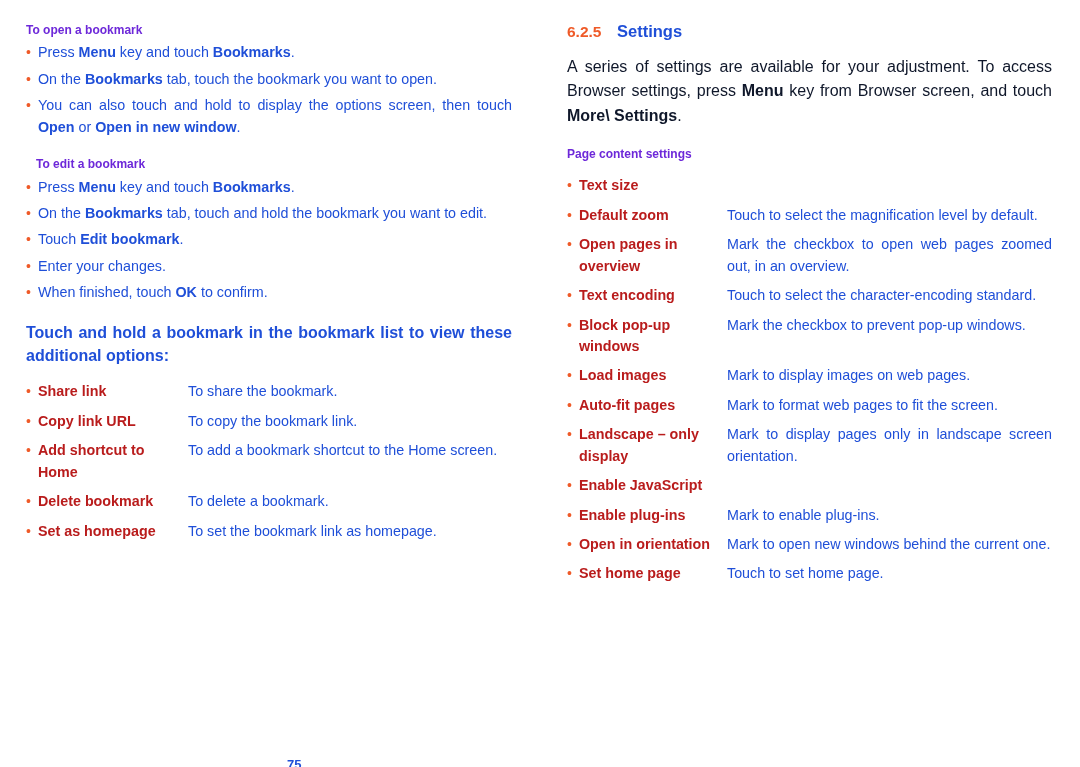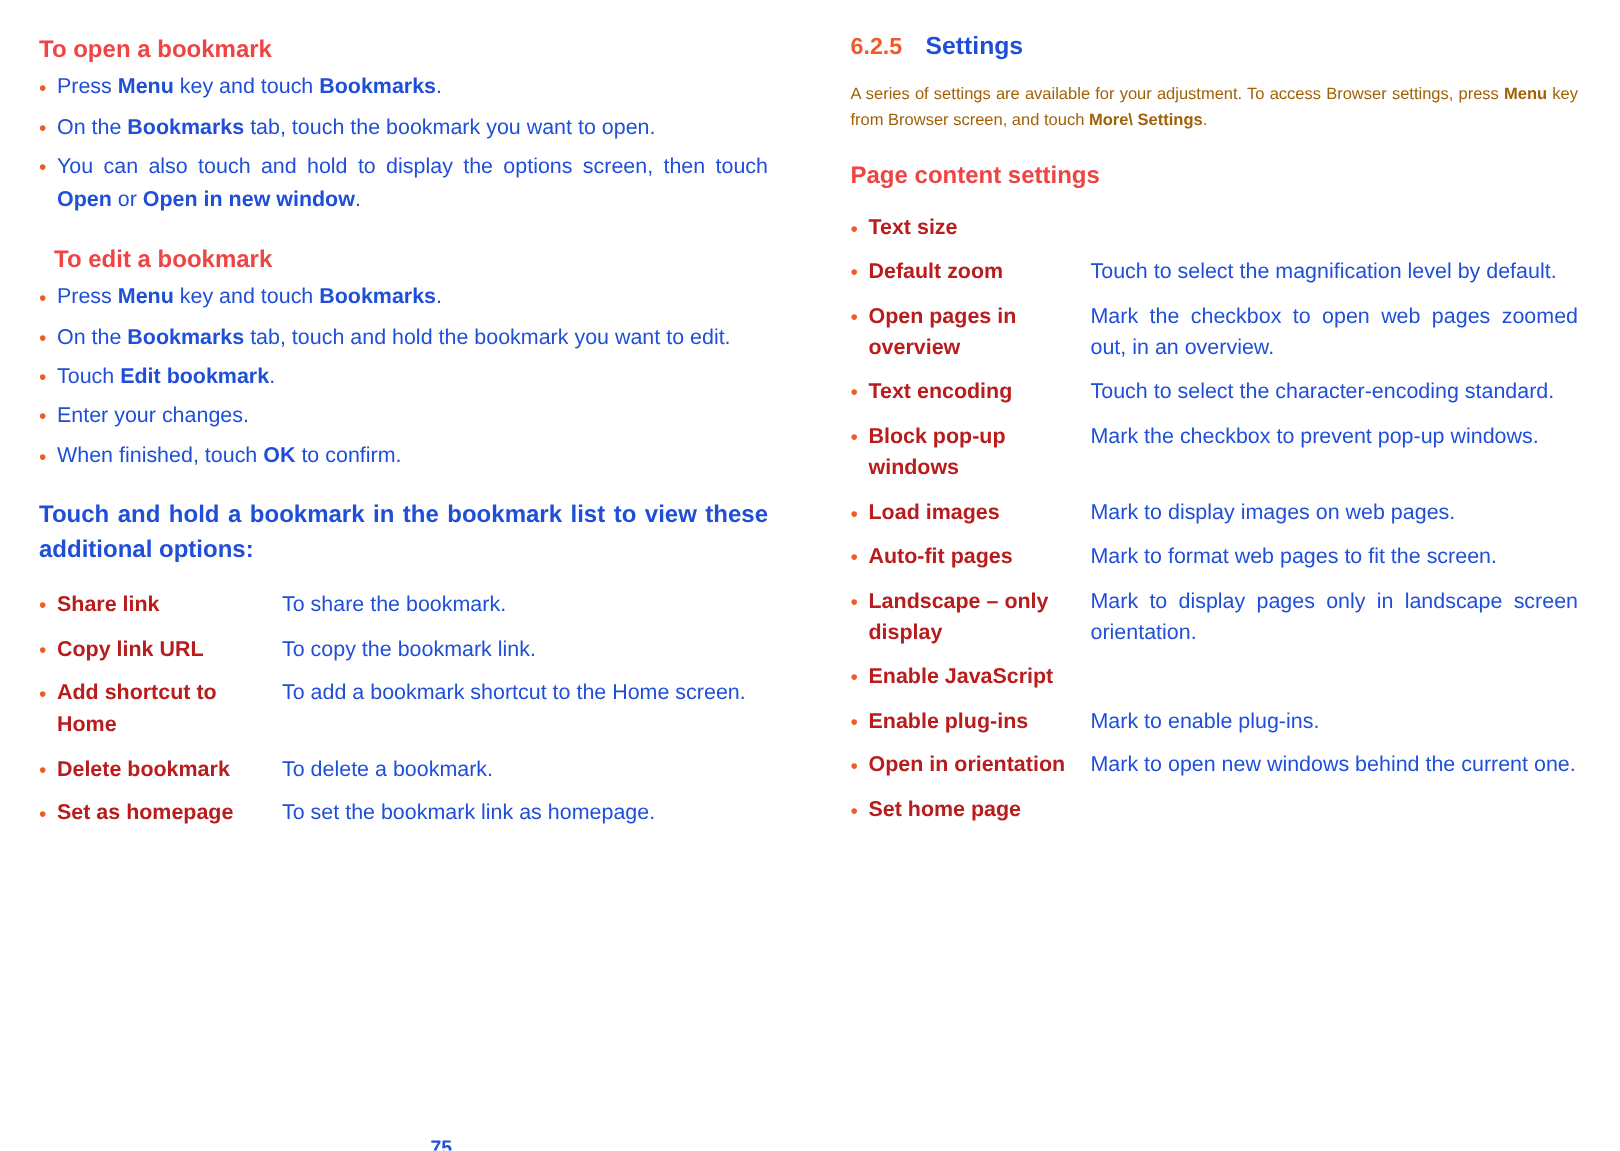--- a/index.html
+++ b/index.html
@@ -32,23 +32,23 @@
   .col-body {
     position: absolute;
     top: 22px;
     left: 0;
     right: 0;
   }
 
   
   .head {
     font-weight: bold;
-    font-size: 16px;
+    font-size: 12px;
     line-height: 1.45;
-    color: #ef4444;
+    color: #6d28d9;
     margin: 0 0 3px 0;
   }
   .head.spaced { margin-top: 18px; margin-left: 10px; }
 
   .head-justified {
     font-weight: bold;
     font-size: 16px;
     line-height: 1.43;
     color: #1f4fd8;
     text-align: justify;
@@ -69,26 +69,26 @@
     flex: none;
   }
   .section-name {
     color: #1f4fd8;
     font-weight: bold;
     font-size: 16.5px;
   }
 
   
   .para {
-    font-size: 11px;
+    font-size: 16px;
     line-height: 1.52;
     text-align: justify;
     text-align-last: left;
     margin: 0;
-    color: #a16207;
+    color: #0f172a;
   }
 
   
   .blist { margin: 0; padding: 0; list-style: none; }
 
   .bitem {
     display: flex;
     font-size: 14.3px;
     line-height: 1.5;
     margin-bottom: 5px;
@@ -294,20 +294,21 @@
             <span class="ddesc nojust">Mark to enable plug-ins.</span>
           </li>
           <li class="ditem">
             <span class="bullet">•</span>
             <span class="dterm">Open in orientation</span>
             <span class="ddesc nojust">Mark to open new windows behind the current one.</span>
           </li>
           <li class="ditem">
             <span class="bullet">•</span>
             <span class="dterm">Set home page</span>
+            <span class="ddesc nojust">Touch to set home page.</span>
           </li>
         </ul>
 
     </div>
 
   </div>
 
 </div>
 
 </body></html>

